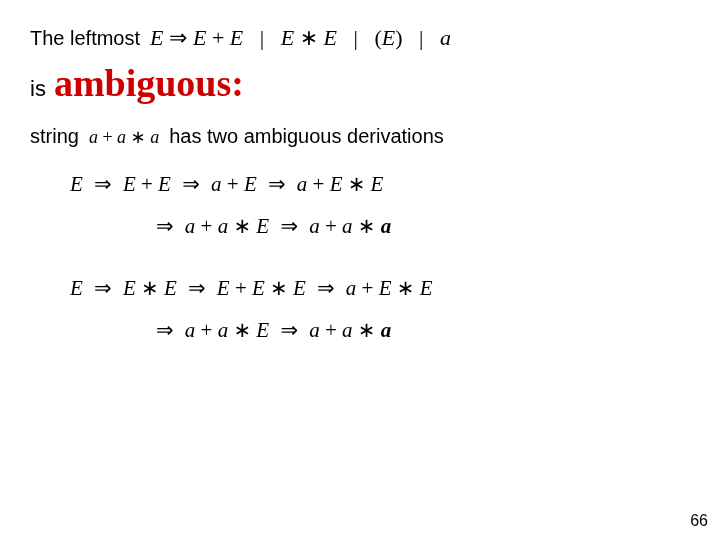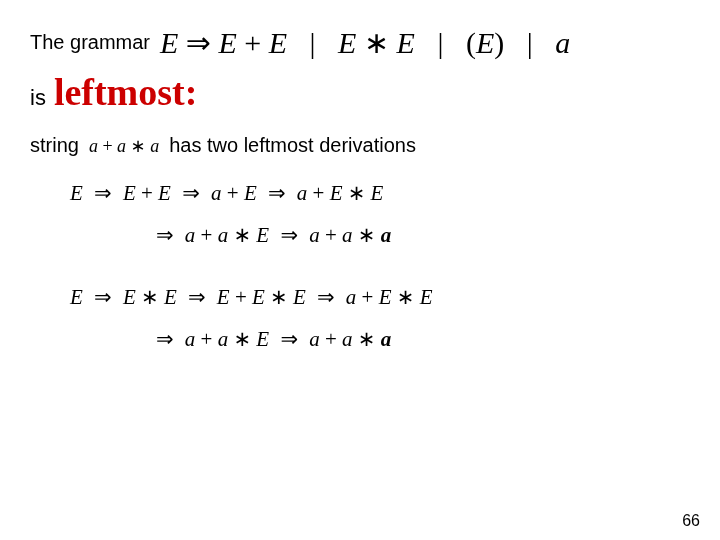--- a/index.html
+++ b/index.html
@@ -71,57 +71,57 @@
       align-items: center;
       font-size: 21px;
       line-height: 2.0;
     }
     .deriv-row.indent {
       padding-left: 80px;
     }
     .page-number {
       position: absolute;
       bottom: 10px;
-      right: 20px;
+      right: 12px;
       font-size: 16px;
       font-family: Arial, sans-serif;
       color: #000;
     }
     .arrow { margin: 0 6px; }
   </style>
 </head>
 <body>
 
 <div class="slide">
 
   <div class="line1">
-    <span class="label">The grammar</span>
+    <span class="label">The leftmost</span>
 
-    <span style="font-size:30px; font-style:italic;">
+    <span style="font-size:22px; font-style:italic;">
       <i>E</i>&nbsp;<span style="font-style:normal;">⇒</span>&nbsp;<i>E</i>&nbsp;<span style="font-style:normal;">+</span>&nbsp;<i>E</i>
       &nbsp;&nbsp;<span style="font-style:normal;">|</span>&nbsp;&nbsp;
       <i>E</i>&nbsp;<span style="font-style:normal;">∗</span>&nbsp;<i>E</i>
       &nbsp;&nbsp;<span style="font-style:normal;">|</span>&nbsp;&nbsp;
       <span style="font-style:normal;">(</span><i>E</i><span style="font-style:normal;">)</span>
       &nbsp;&nbsp;<span style="font-style:normal;">|</span>&nbsp;&nbsp;
       <i>a</i>
     </span>
   </div>
 
   <div class="line2">
     <span class="is-word">is</span>
-    <span class="ambiguous">leftmost:</span>
+    <span class="ambiguous">ambiguous:</span>
   </div>
 
   <div class="line3">
     <span class="string-label">string</span>
     <span style="font-size:18px; font-style:italic;">
       <i>a</i>&nbsp;<span style="font-style:normal;">+</span>&nbsp;<i>a</i>&nbsp;<span style="font-style:normal;">∗</span>&nbsp;<i>a</i>
     </span>
-    <span class="has-text">has two leftmost derivations</span>
+    <span class="has-text">has two ambiguous derivations</span>
   </div>
 
   <div class="derivation-block">
     <div class="deriv-row">
       <span style="font-style:italic;">E</span>
       <span class="arrow">&nbsp;⇒&nbsp;</span>
       <span style="font-style:italic;">E</span>&nbsp;<span>+</span>&nbsp;<span style="font-style:italic;">E</span>
       <span class="arrow">&nbsp;⇒&nbsp;</span>
       <span style="font-style:italic;">a</span>&nbsp;<span>+</span>&nbsp;<span style="font-style:italic;">E</span>
       <span class="arrow">&nbsp;⇒&nbsp;</span>

